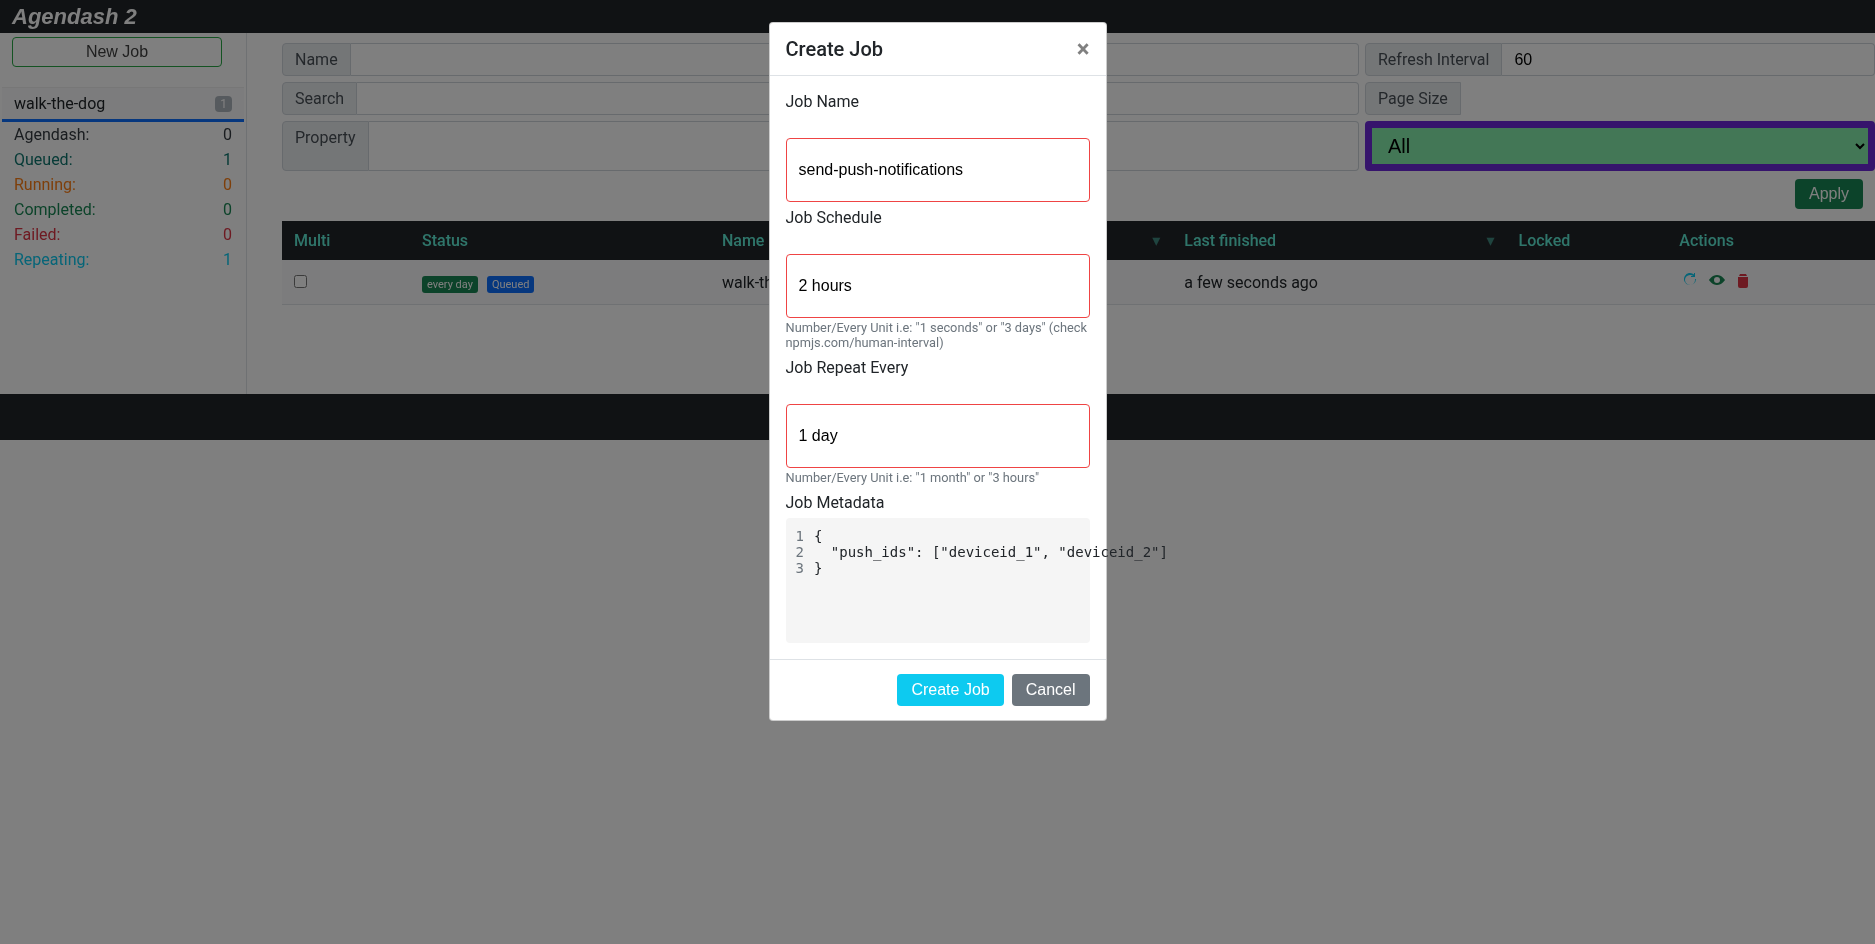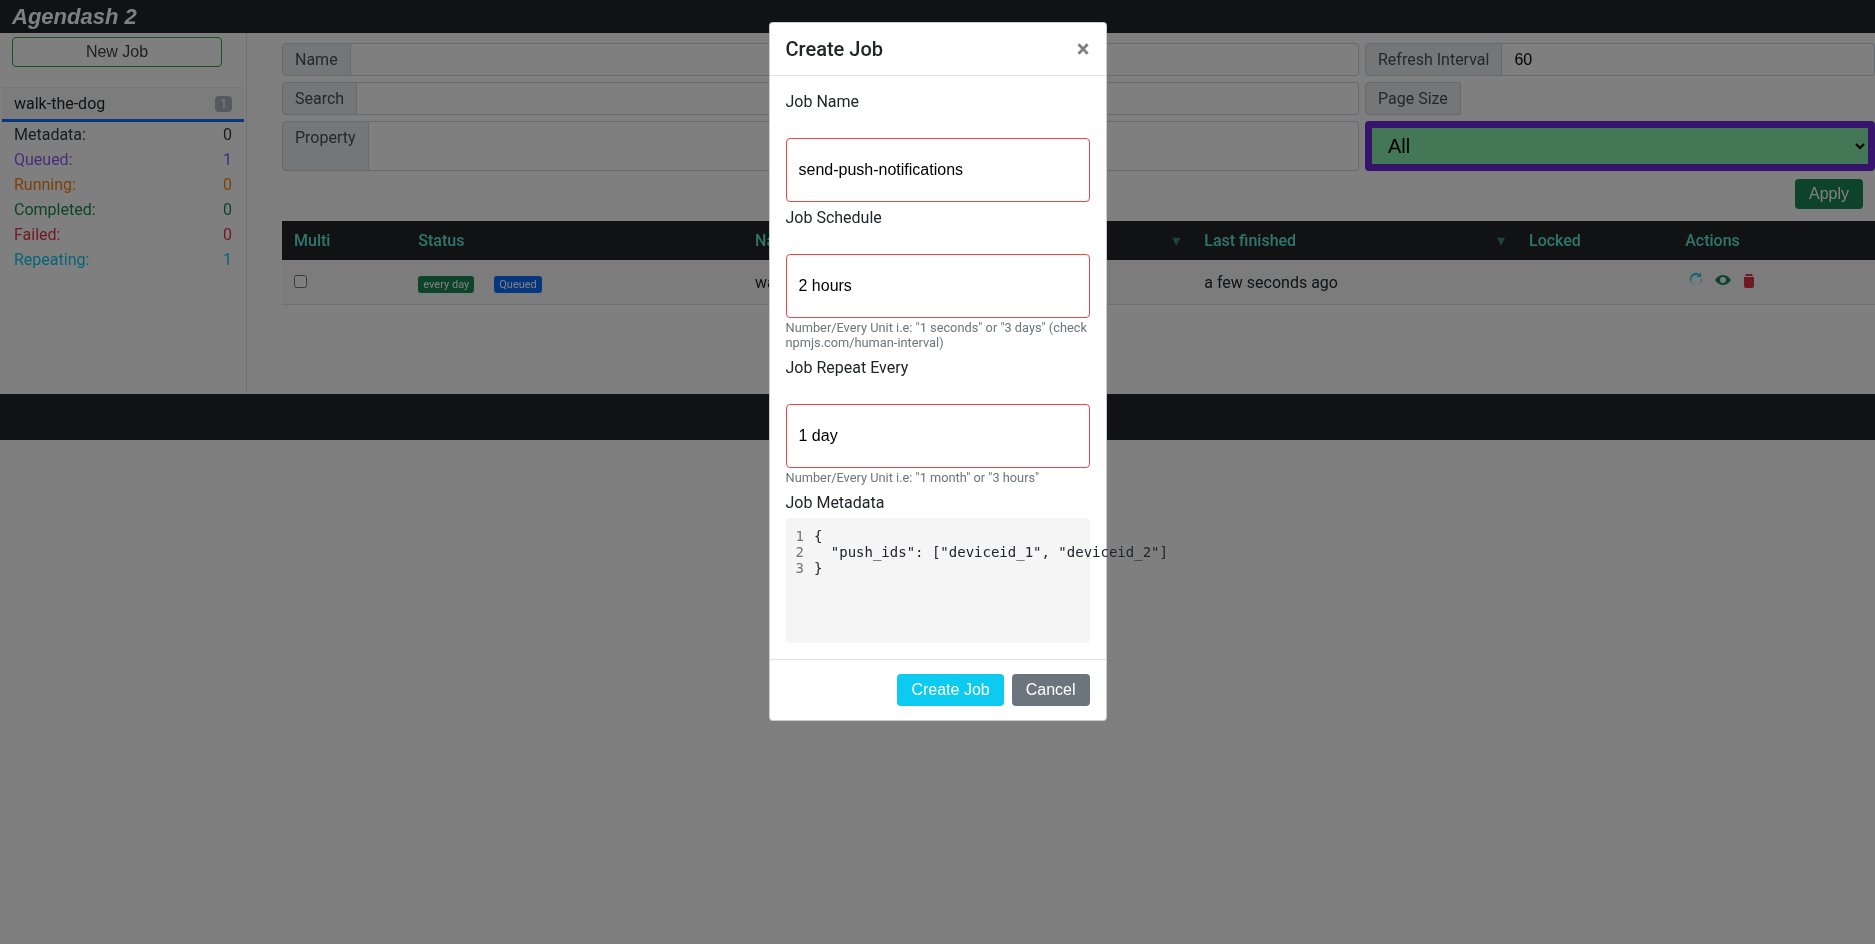--- a/index.html
+++ b/index.html
@@ -65,21 +65,21 @@
   padding: 1px 5px;
   border-radius: 4px;
 }
 .status-row {
   display: flex;
   justify-content: space-between;
   padding: 3px 12px;
   font-size: 16px;
 }
 .status-scheduled { color: #343a40; }
-.status-queued { color: #8b5cf6; }
+.status-queued { color: #0f766e; }
 .status-running { color: #fd7e14; }
 .status-completed { color: #198754; }
 .status-failed { color: #dc3545; }
 .status-repeating { color: #0dcaf0; }
 
 .main {
   flex: 1;
   padding: 10px 0 0 35px;
 }
 .filter-row {
@@ -147,21 +147,21 @@
   border-bottom: 1px solid #dee2e6;
   background: #f8f9fa;
   vertical-align: middle;
 }
 .sort-icon { float: right; opacity: 0.5; }
 .tag {
   font-size: 11px;
   padding: 2px 5px;
   border-radius: 3px;
   color: #fff;
-  margin-right: 16px;
+  margin-right: 5px;
 }
 .tag-repeat { background: #198754; }
 .tag-queued { background: #0d6efd; }
 .action-icon {
   display: inline-block;
   margin: 0 3px;
   cursor: pointer;
 }
 .action-refresh { color: #0dcaf0; }
 .action-view { color: #198754; }
@@ -277,21 +277,21 @@
 
 <div class="layout">
   <div class="sidebar">
     <button class="new-job-btn">New Job</button>
     <div class="sidebar-list">
       <div class="sidebar-job active">
         <span>walk-the-dog</span>
         <span class="badge-count">1</span>
       </div>
       <div class="status-row status-scheduled">
-        <span>Metadata:</span>
+        <span>Agendash:</span>
           <span>0</span>
       </div>
       <div class="status-row status-queued">
         <span>Queued:</span>
           <span>1</span>
       </div>
       <div class="status-row status-running">
         <span>Running:</span>
           <span>0</span>
       </div>

